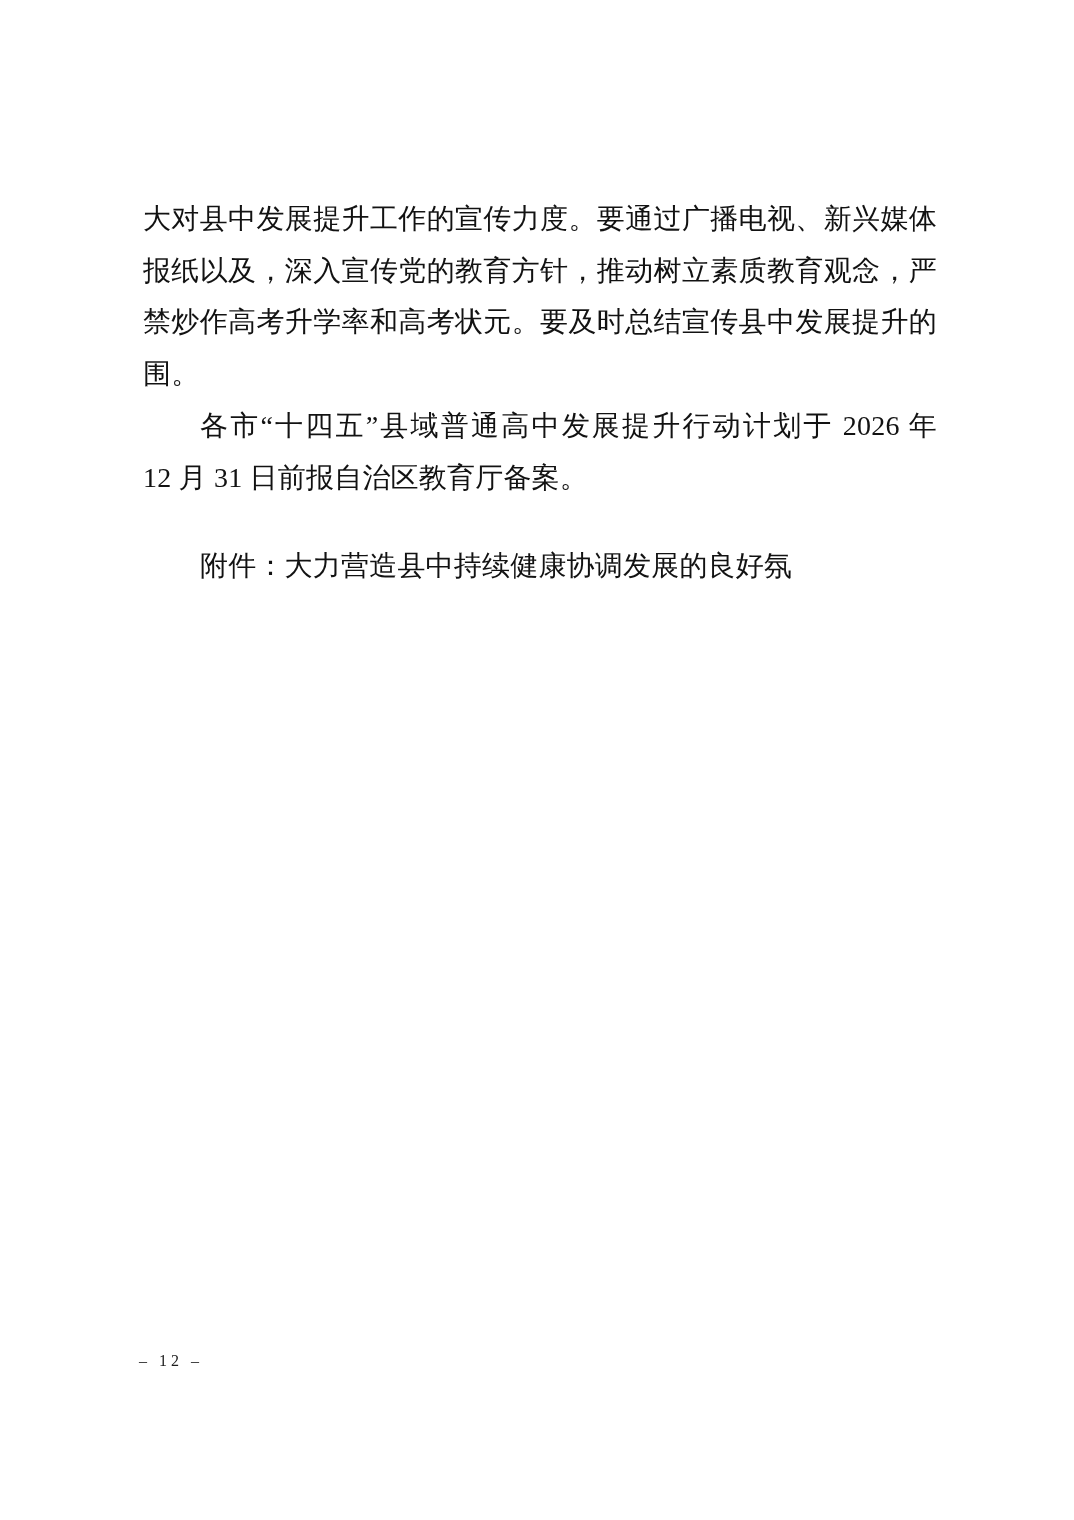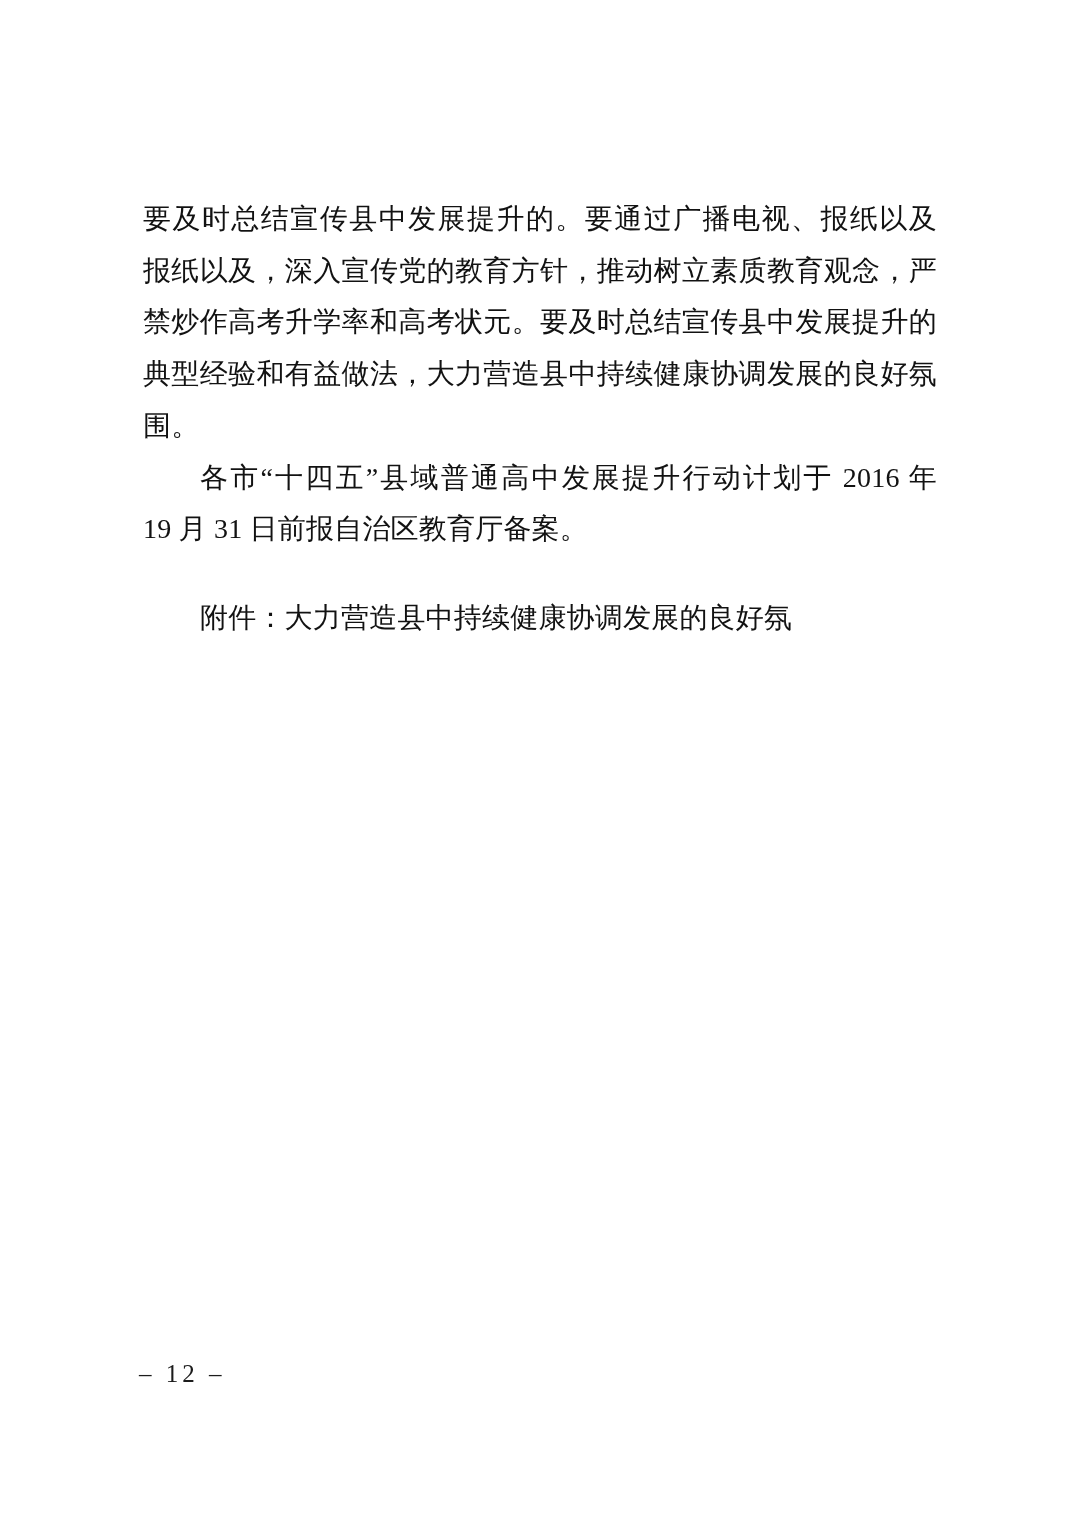--- a/index.html
+++ b/index.html
@@ -37,34 +37,32 @@
   .doc-line.indent {
     text-indent: 57px;
   }
   .doc-line.gap {
     margin-top: 37px;
   }
   .page-number {
     position: absolute;
     left: 139px;
     top: 1352px;
-    font-size: 25px;
+    font-size: 16px;
     letter-spacing: 4px;
     color: #1c1c1c;
-    margin-top: 8px;
   }
 </style>
 </head>
 <body>
 
 <div class="page">
   <div class="text-block">
-      <div class="doc-line justify">要及时总结宣传县中发展提升的。要通过广播电视、报纸以及</div>
+      <div class="doc-line justify">大对县中发展提升工作的宣传力度。要通过广播电视、新兴媒体</div>
       <div class="doc-line justify">报纸以及，深入宣传党的教育方针，推动树立素质教育观念，严</div>
       <div class="doc-line justify">禁炒作高考升学率和高考状元。要及时总结宣传县中发展提升的</div>
-      <div class="doc-line justify">典型经验和有益做法，大力营造县中持续健康协调发展的良好氛</div>
       <div class="doc-line">围。</div>
-      <div class="doc-line justify indent">各市“十四五”县域普通高中发展提升行动计划于 2016 年</div>
-      <div class="doc-line">19 月 31 日前报自治区教育厅备案。</div>
+      <div class="doc-line justify indent">各市“十四五”县域普通高中发展提升行动计划于 2026 年</div>
+      <div class="doc-line">12 月 31 日前报自治区教育厅备案。</div>
       <div class="doc-line indent gap">附件：大力营造县中持续健康协调发展的良好氛</div>
     </div>
   <div class="page-number">– 12 –</div>
 </div>
 
 </body></html>

